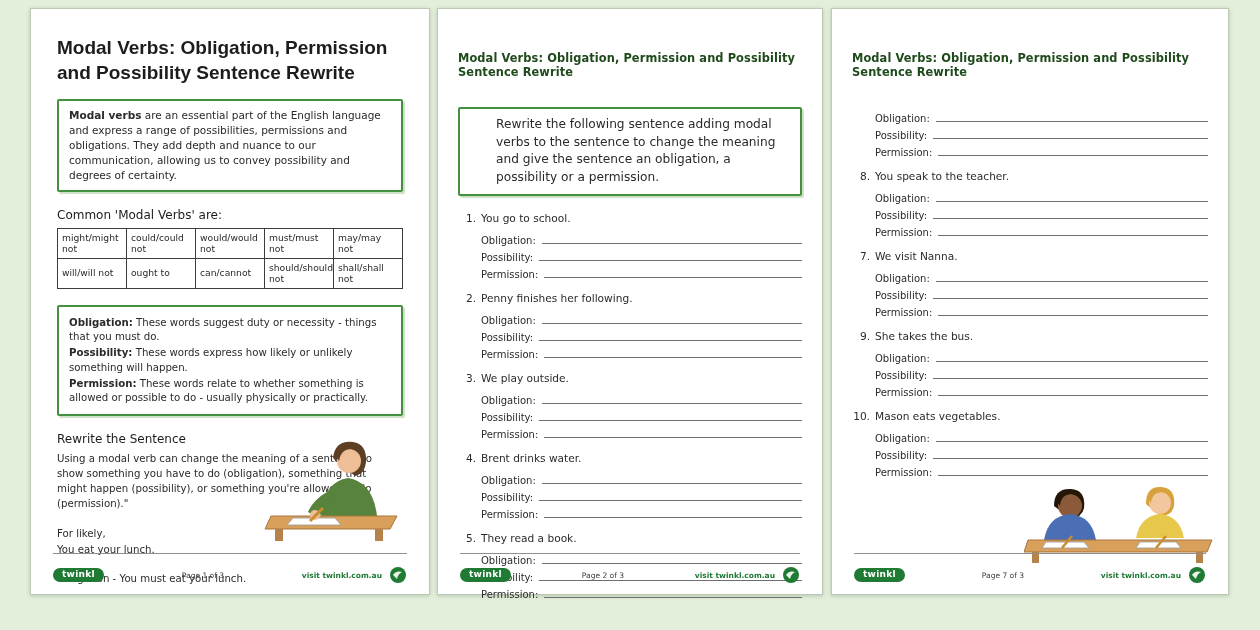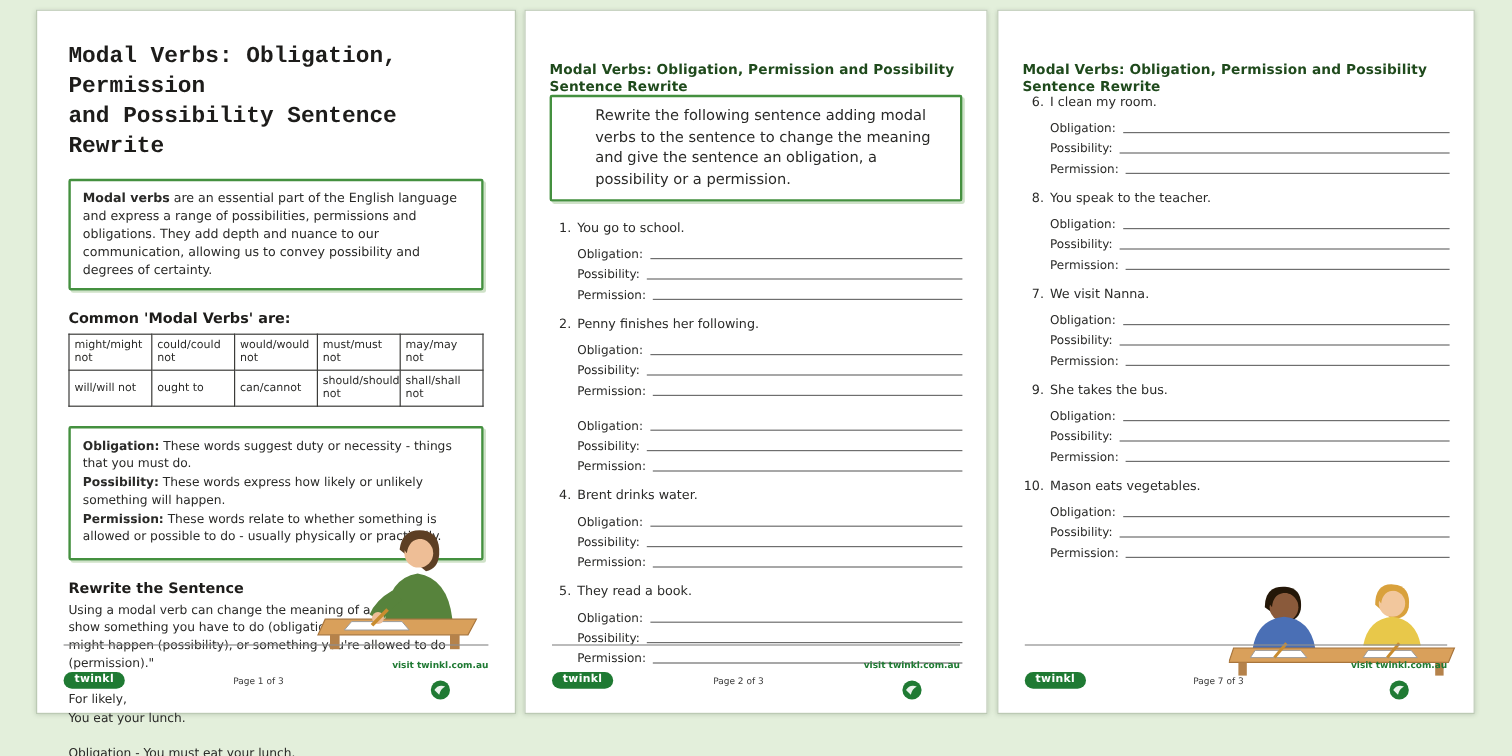--- a/index.html
+++ b/index.html
@@ -18,50 +18,50 @@
     background:#ffffff;
     border:1px solid #bccab4;
     box-shadow:0 1px 4px rgba(60,80,55,.25);
   }
   .page1 { left:30px;  width:400px; padding:26px 26px 0; }
   .page2 { left:437px; width:386px; padding:42px 20px 0; }
   .page3 { left:831px; width:398px; padding:42px 20px 0; }
 
   
   .big-title {
-    font-family:Liberation Mono, monospace;
+    font-family:Liberation Sans, sans-serif;
     font-weight:bold; font-size:19px; line-height:1.32;
     color:#1d1c1a; margin-bottom:14px;
   }
   .gbox {
     border:2px solid #44903f; border-radius:2px;
     box-shadow:2px 2px 0 #cfe2c8;
     padding:7px 10px;
     font-size:10.5px; line-height:1.42; color:#2a2a28;
     margin-bottom:16px;
   }
-  .sec-head { font-size:12px; font-weight:bold; color:#1d1c1a; margin:0 0 6px; }
+  .sec-head { font-size:12px; font-weight:normal; color:#1d1c1a; margin:0 0 6px; }
   table.mv {
     width:100%; border-collapse:collapse; table-layout:fixed;
     margin-bottom:16px;
   }
   table.mv td {
     border:1px solid #3c3c3a; padding:3px 4px;
     font-size:9.2px; line-height:1.25; height:26px; vertical-align:middle;
   }
   .def-row { margin:2px 0; font-size:10.2px; line-height:1.4; }
   .bold { font-weight:bold; }
   .body-text { font-size:10.2px; line-height:1.45; margin:0 0 14px; width:330px; }
   .ex-intro { font-size:10.2px; line-height:1.6; margin:0 0 12px; }
   .ex-line  { font-size:10.2px; line-height:1.75; }
 
   
   .small-title {
     font-size:11.4px; font-weight:bold; color:#1f4a1c;
-    margin-bottom:0; letter-spacing:.1px;
+    margin-bottom:28px; letter-spacing:.1px;
   }
   .instruction { font-size:12.2px; line-height:1.45; margin-bottom:16px;padding-left:36px; }
   .question { margin-bottom:12px; }
   .q-line { font-size:10.6px; margin-bottom:5px; }
   .q-num { display:inline-block; min-width:18px; text-align:right; margin-right:5px; }
   .answer-row { display:flex; height:17px; margin-left:23px; font-size:10px; align-items:flex-end; }
   .a-label { white-space:nowrap; }
   .write-line { flex:1; border-bottom:1px solid #6e6e6e; margin:0 0 2px 6px; }
 
   
@@ -69,21 +69,21 @@
     position:absolute; left:22px; right:22px; bottom:10px;
     border-top:1px solid #8f8f8f; padding-top:12px;
     display:flex; align-items:center; justify-content:space-between;
   }
   .logo-pill {
     background:#1f7a33; color:#fff; font-weight:bold;
     font-size:9px; letter-spacing:.3px;
     border-radius:10px; padding:2px 9px 3px; line-height:1;
   }
   .page-num { font-size:7.5px; color:#3a3a3a; }
-  .footer-right { display:flex; align-items:center; gap:7px;flex-direction:column; }
+  .footer-right { display:flex; align-items:center; gap:7px; }
   .visit { font-size:7.5px; font-weight:bold; color:#1f7a33; }
 
   .illus1 { position:absolute; right:18px; bottom:52px; }
   .illus3 { position:absolute; right:14px; bottom:30px; }
 </style>
 </head>
 <body>
 
 <div class="canvas">
 
@@ -201,20 +201,21 @@
           <span class="a-label">Possibility:</span>
           <span class="write-line"></span>
         </div>
       <div class="answer-row">
           <span class="a-label">Permission:</span>
           <span class="write-line"></span>
         </div>
     </div>
 
     <div class="question">
+      <div class="q-line"><span class="q-num">3.</span><span>We play outside.</span></div>
       <div class="answer-row">
           <span class="a-label">Obligation:</span>
           <span class="write-line"></span>
         </div>
       <div class="answer-row">
           <span class="a-label">Possibility:</span>
           <span class="write-line"></span>
         </div>
       <div class="answer-row">
           <span class="a-label">Permission:</span>
@@ -264,21 +265,20 @@
           <path d="M4 9 Q7 4 13 6 Q9 8 8 13 Q6 11 4 9" fill="#ffffff" opacity="0.9"></path>
         </svg>
       </span>
     </div>
   </div>
 
   <div class="page page3">
     <div class="small-title">Modal Verbs: Obligation, Permission and Possibility Sentence Rewrite</div>
 
     <div class="question">
-      <div class="q-line"><span class="q-num">6.</span><span>I clean my room.</span></div>
       <div class="answer-row">
           <span class="a-label">Obligation:</span>
           <span class="write-line"></span>
         </div>
       <div class="answer-row">
           <span class="a-label">Possibility:</span>
           <span class="write-line"></span>
         </div>
       <div class="answer-row">
           <span class="a-label">Permission:</span>

